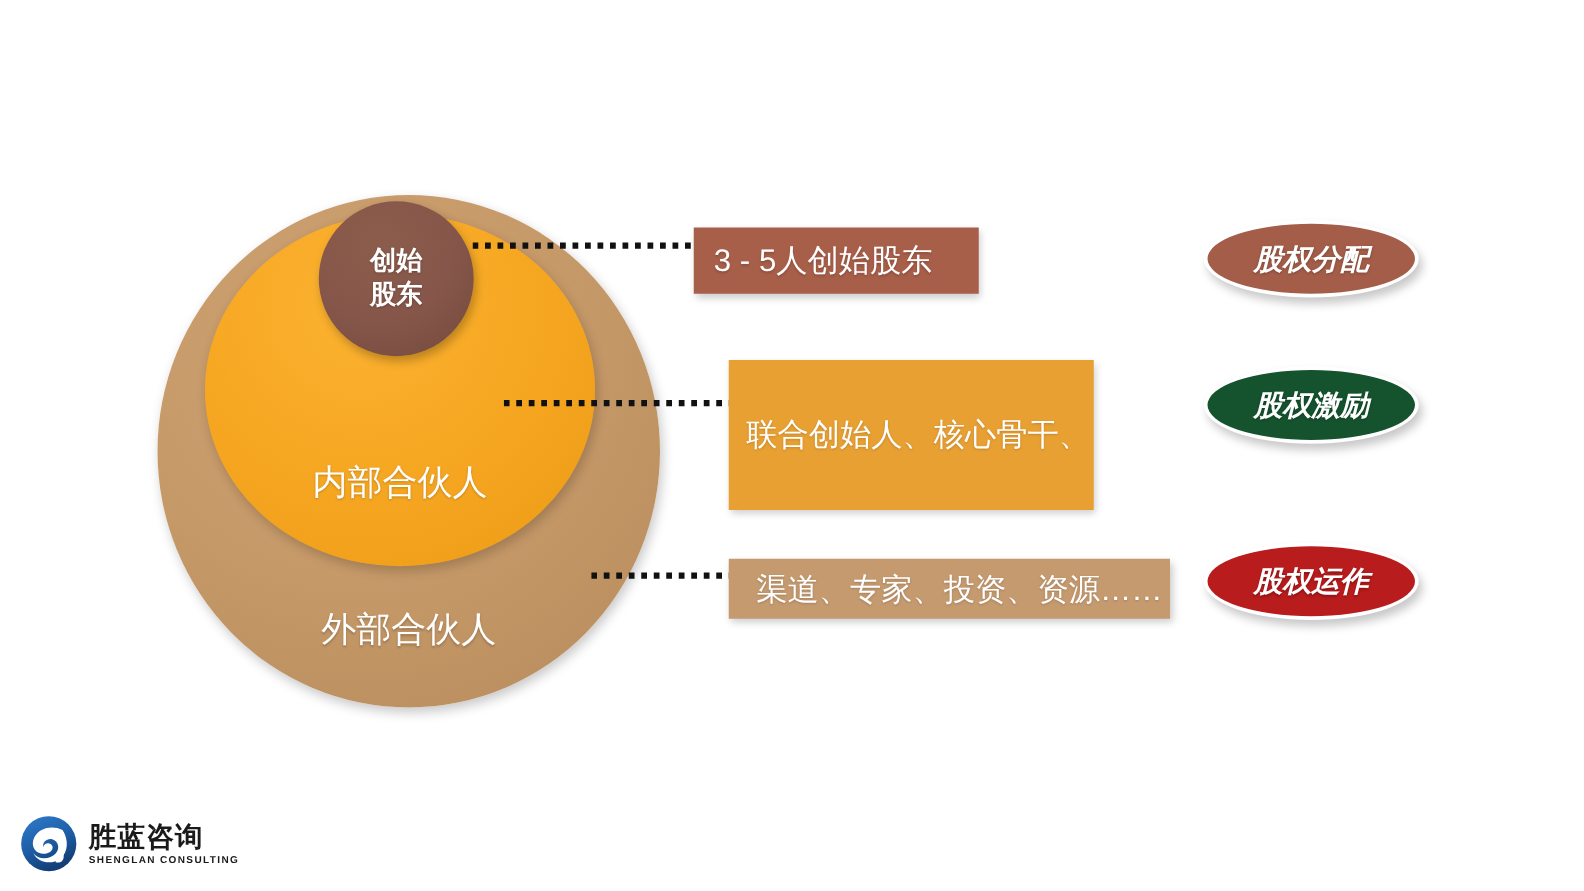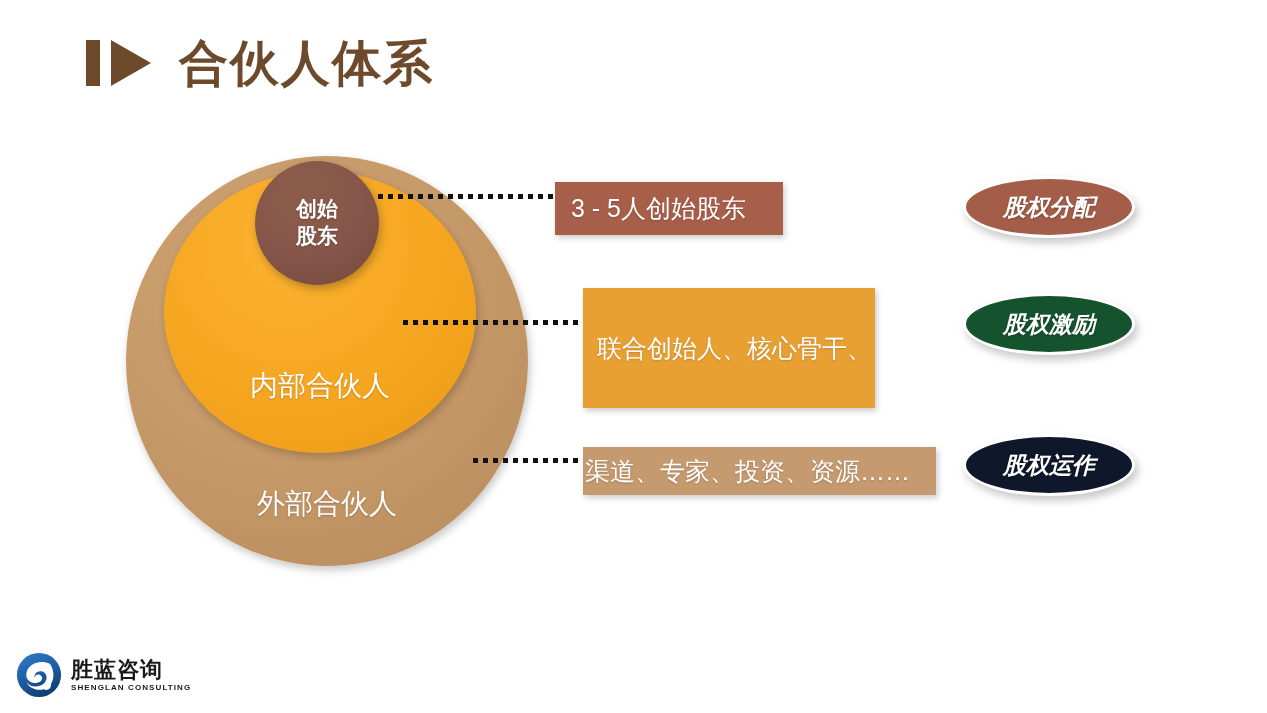--- a/index.html
+++ b/index.html
@@ -140,21 +140,21 @@
     width: 292px; height: 120px;
     background: #e8a033;
     padding-left: 14px;
     font-size: 25px;
     line-height: 1.62;
   }
   #callout-3 {
     left: 583px; top: 447px;
     width: 353px; height: 48px;
     background: #c59a6f;
-    padding-left: 2px;
+    padding-left: 22px;
     font-size: 25px;
   }
 
   
   .badge {
     position: absolute;
     width: 172px;
     height: 62px;
     border-radius: 50%;
     display: flex;
@@ -164,21 +164,21 @@
     font-size: 23px;
     font-weight: bold;
     text-shadow: 0 1px 2px rgba(0,0,0,0.25);
     border: 3px solid #ffffff;
     box-shadow: 3px 5px 8px rgba(0,0,0,0.22);
     box-sizing: border-box;
     font-style: italic;
   }
   #badge-1 { left: 963px; top: 176px; background: #a35d48; }
   #badge-2 { left: 963px; top: 293px; background: #14532d; }
-  #badge-3 { left: 963px; top: 434px; background: #0f172a; }
+  #badge-3 { left: 963px; top: 434px; background: #b91c1c; }
 
   
   #logo {
     position: absolute;
     left: 16px;
     top: 652px;
     display: flex;
     align-items: center;
   }
   #logo-mark {
@@ -205,27 +205,20 @@
     color: #1a1a1a;
     letter-spacing: 1.1px;
     margin-top: 2px;
   }
 </style>
 </head>
 <body>
 
 <div id="slide">
 
-  <div id="title-row">
-    <div id="title-icon">
-      <div class="bar"></div>
-      <div class="tri"></div>
-    </div>
-    <div id="title-text">合伙人体系</div>
-  </div>
 
   <div id="diagram">
 
     <div class="circle" id="circle-outer">
       <div class="clabel">外部合伙人</div>
     </div>
 
     <div class="circle" id="circle-mid">
       <div class="clabel">内部合伙人</div>
     </div>

